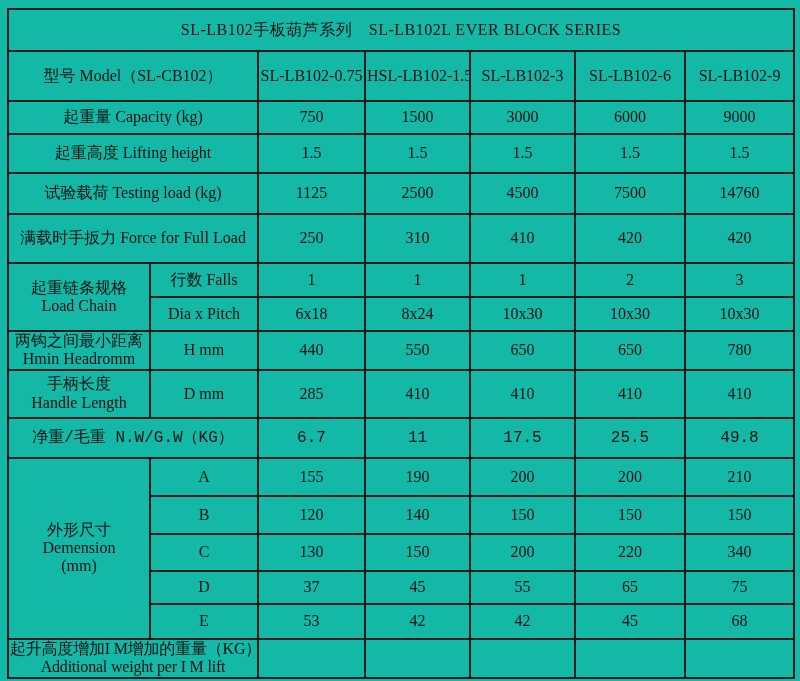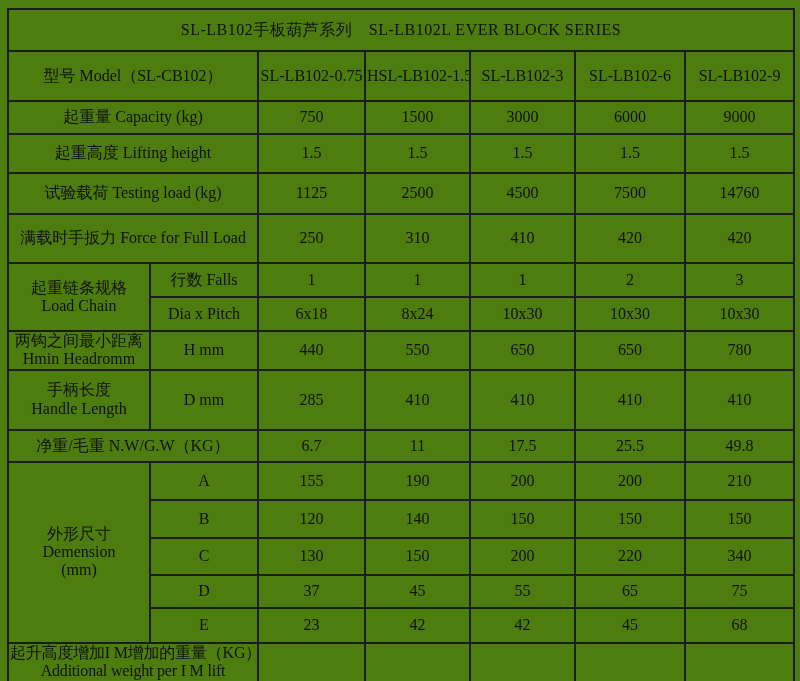--- a/index.html
+++ b/index.html
@@ -7,21 +7,21 @@
     padding: 0;
     background: #ffffff;
     font-family: "Liberation Serif", "DejaVu Serif", serif;
     color: #111111;
   }
   .page {
     width: 800px;
     height: 681px;
     box-sizing: border-box;
     padding: 8px 7px 9px 7px;
-    background: #4d7c0f;
+    background: #14b8a6;
   }
   table.spec {
     border-collapse: collapse;
     table-layout: fixed;
     width: 786px;
   }
   table.spec td {
     border: 2px solid #1c1c1c;
     text-align: center;
     vertical-align: middle;
@@ -46,22 +46,22 @@
   .blk { display: block; }
   
   tr.h42 { height: 42px; }
   tr.h50 { height: 50px; margin-top: 9px; }
   tr.h33 { height: 33px; border-radius: 8px; }
   tr.h39 { height: 39px; margin-left: 43px; }
   tr.h41 { height: 41px; }
   tr.h49 { height: 49px; }
   tr.h34 { height: 34px; }
   tr.h48 { height: 32px; }
-  tr.h52 { height: 60px; }
-  tr.h32 { height: 32px; }
+  tr.h52 { height: 48px; }
+  tr.h32 { height: 40px; font-family: Liberation Mono, monospace; }
   tr.h38 { height: 38px; }
   tr.h37 { height: 37px; }
   tr.h35 { height: 35px; }
 </style>
 </head>
 <body>
 
 <div class="page">
   <table class="spec">
     <colgroup>
@@ -217,21 +217,21 @@
       <td>D</td>
       <td>37</td>
       <td>45</td>
       <td>55</td>
       <td>65</td>
       <td>75</td>
     </tr>
 
     <tr class="h35">
       <td>E</td>
-      <td>23</td>
+      <td>53</td>
       <td>42</td>
       <td>42</td>
       <td>45</td>
       <td>68</td>
     </tr>
 
     <tr class="h34">
       <td colspan="2" class="lastrow">
         <span class="blk">起升高度增加I M增加的重量（KG）</span>
         <span class="blk">Additional weight per I M lift</span>

